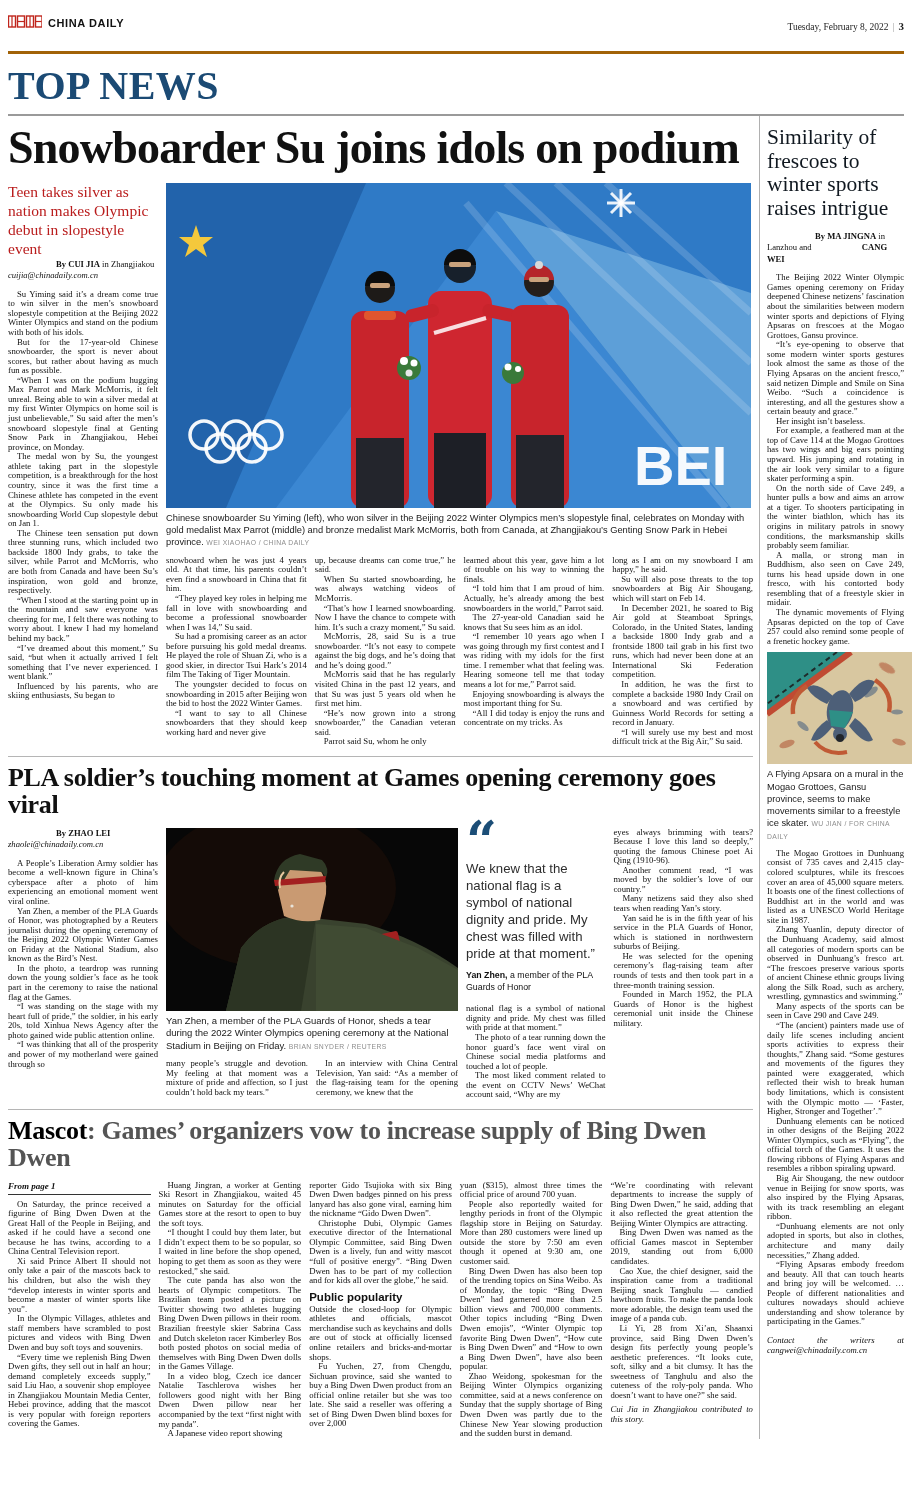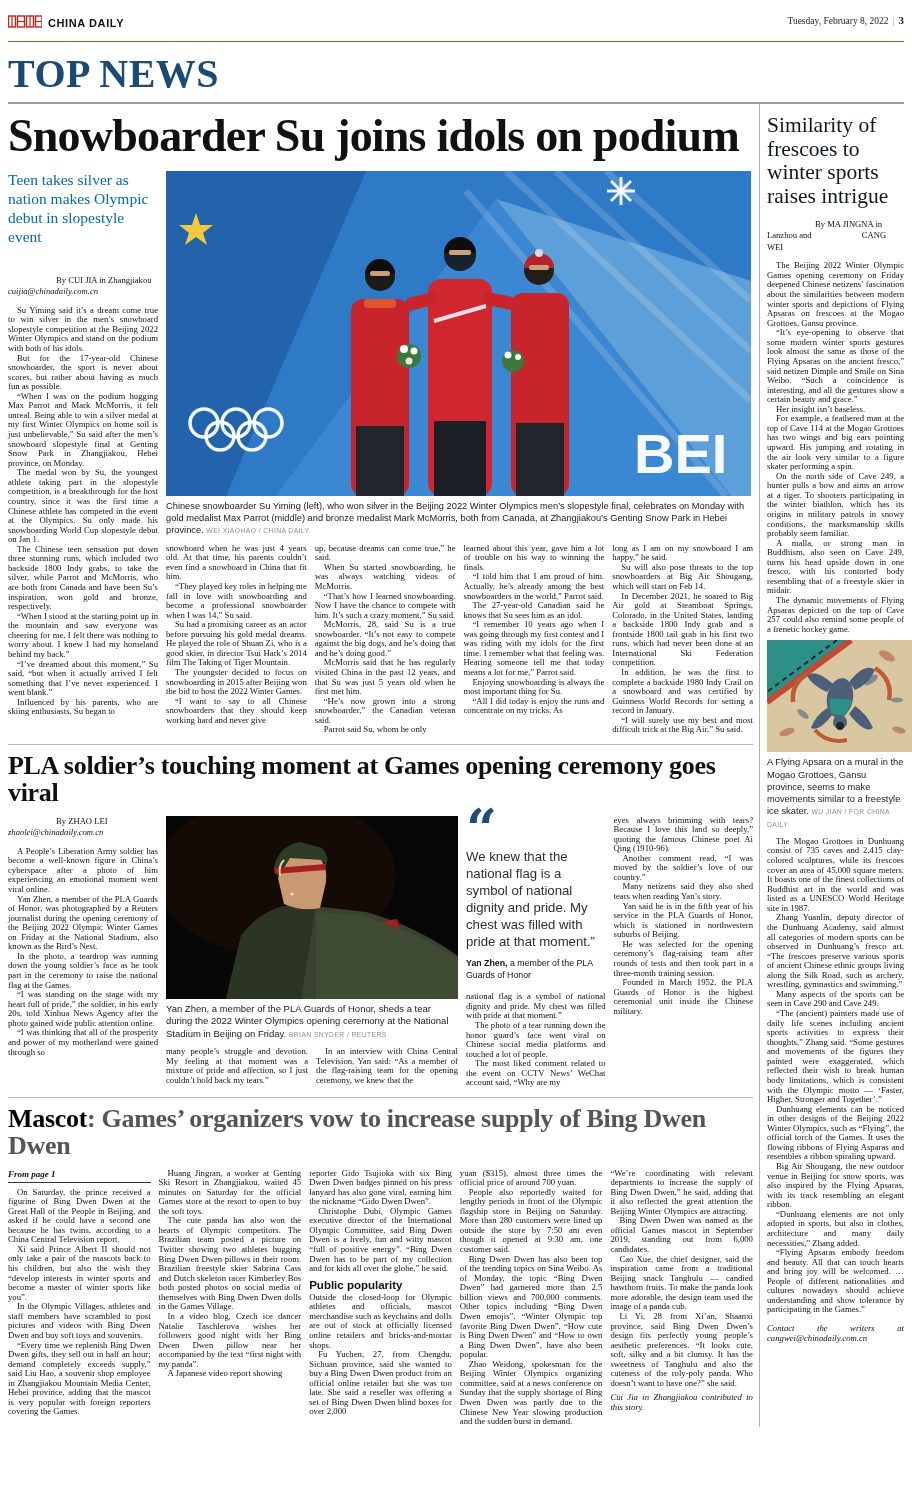--- a/index.html
+++ b/index.html
@@ -1,43 +1,43 @@
 <!DOCTYPE html>
 <html><head>
 <meta charset="utf-8">
 <style>
   * { margin:0; padding:0; box-sizing:border-box; }
   html,body { background:#ddd; }
   .sheet { width:912px; height:1505px; background:#fff; margin:0 auto; padding:14px 8px 0;
            overflow:hidden; font-family:"Liberation Serif", serif; color:#111; position:relative; }
 
   
-  .mast { display:flex; justify-content:space-between; align-items:flex-start;
-          border-bottom:1px solid #a16207; padding-bottom:9px; }
+  .mast { display:flex; justify-content:space-between; align-items:flex-end;
+          border-bottom:3px solid #a16207; padding-bottom:19px; }
   .mast-left { display:flex; gap:6px; align-items:center; }
   .brand { font-family:"Liberation Sans", sans-serif; font-weight:bold; font-size:11px; letter-spacing:.6px; }
   .mast-right { font-size:9.5px; color:#222; }
   .pipe { color:#999; margin:0 4px; }
   .pageno { font-weight:bold; font-size:11px; }
 
   .topnews { font-size:40px; font-weight:bold; color:#1b4a74; letter-spacing:.5px;
              line-height:1; padding:12px 0 8px; border-bottom:2px solid #9a9a9a; }
 
   .content { display:flex; }
   .left-zone { width:745px; flex-shrink:0; }
   .right-rail { flex:1; min-width:0; border-left:1px solid #b0b0b0; margin-left:6px;
                 padding:10px 0 0 7px; }
 
   .lead-headline { font-size:46px; line-height:1.02; font-weight:bold; letter-spacing:-.8px;
                    padding:9px 0 11px; }
   .lead-body { display:flex; gap:8px; }
   .rail { width:150px; flex-shrink:0; }
-  .deck { font-size:15.5px; line-height:1.22; color:#0369a1; margin-bottom:28px; }
+  .deck { font-size:15.5px; line-height:1.22; color:#b91c1c; margin-bottom:0; }
   .byline { font-size:8.6px; line-height:1.35; margin-bottom:8px; }
-  .byline .bold { font-weight:normal;padding-left:48px; }
+  .byline .bold { font-weight:bold;padding-left:48px; }
   .byline .em { font-style:italic; display:block; }
 
   .bt p { font-size:8.7px; line-height:1.1; text-align:justify; text-indent:9px; }
   .cont p:first-child { text-indent:0; }
 
   .photo-wrap svg { display:block; }
   .cap { font-family:"Liberation Sans", sans-serif; font-size:9.3px; line-height:1.32;
          color:#1a1a1a; margin:4px 0 7px; }
   .cap-sm { font-size:9.5px; }
   .credit { font-size:6.8px; color:#8d8d8d; letter-spacing:.4px; font-weight:normal; }
@@ -305,20 +305,21 @@
             <div class="frompage">From page 1</div>
             <div class="bt">
                 <p>On Saturday, the prince received a figurine of Bing Dwen Dwen at the Great Hall of the People in Beijing, and asked if he could have a second one because he has twins, according to a China Central Television report.</p>
                 <p>Xi said Prince Albert II should not only take a pair of the mascots back to his children, but also the wish they “develop interests in winter sports and become a master of winter sports like you”.</p>
                 <p>In the Olympic Villages, athletes and staff members have scrambled to post pictures and videos with Bing Dwen Dwen and buy soft toys and souvenirs.</p>
                 <p>“Every time we replenish Bing Dwen Dwen gifts, they sell out in half an hour; demand completely exceeds supply,” said Liu Hao, a souvenir shop employee in Zhangjiakou Mountain Media Center, Hebei province, adding that the mascot is very popular with foreign reporters covering the Games.</p>
               </div>
           </div>
           <div class="c bt">
               <p>Huang Jingran, a worker at Genting Ski Resort in Zhangjiakou, waited 45 minutes on Saturday for the official Games store at the resort to open to buy the soft toys.</p>
+              <p>“I thought I could buy them later, but I didn’t expect them to be so popular, so I waited in line before the shop opened, hoping to get them as soon as they were restocked,” she said.</p>
               <p>The cute panda has also won the hearts of Olympic competitors. The Brazilian team posted a picture on Twitter showing two athletes hugging Bing Dwen Dwen pillows in their room. Brazilian freestyle skier Sabrina Cass and Dutch skeleton racer Kimberley Bos both posted photos on social media of themselves with Bing Dwen Dwen dolls in the Games Village.</p>
               <p>In a video blog, Czech ice dancer Natalie Taschlerova wishes her followers good night with her Bing Dwen Dwen pillow near her accompanied by the text “first night with my panda”.</p>
               <p>A Japanese video report showing</p>
             </div>
           <div class="c">
             <div class="bt cont">
                 <p>reporter Gido Tsujioka with six Bing Dwen Dwen badges pinned on his press lanyard has also gone viral, earning him the nickname “Gido Dwen Dwen”.</p>
                 <p>Christophe Dubi, Olympic Games executive director of the International Olympic Committee, said Bing Dwen Dwen is a lively, fun and witty mascot “full of positive energy”. “Bing Dwen Dwen has to be part of my collection and for kids all over the globe,” he said.</p>
               </div>
             <div class="subhead">Public popularity</div>

